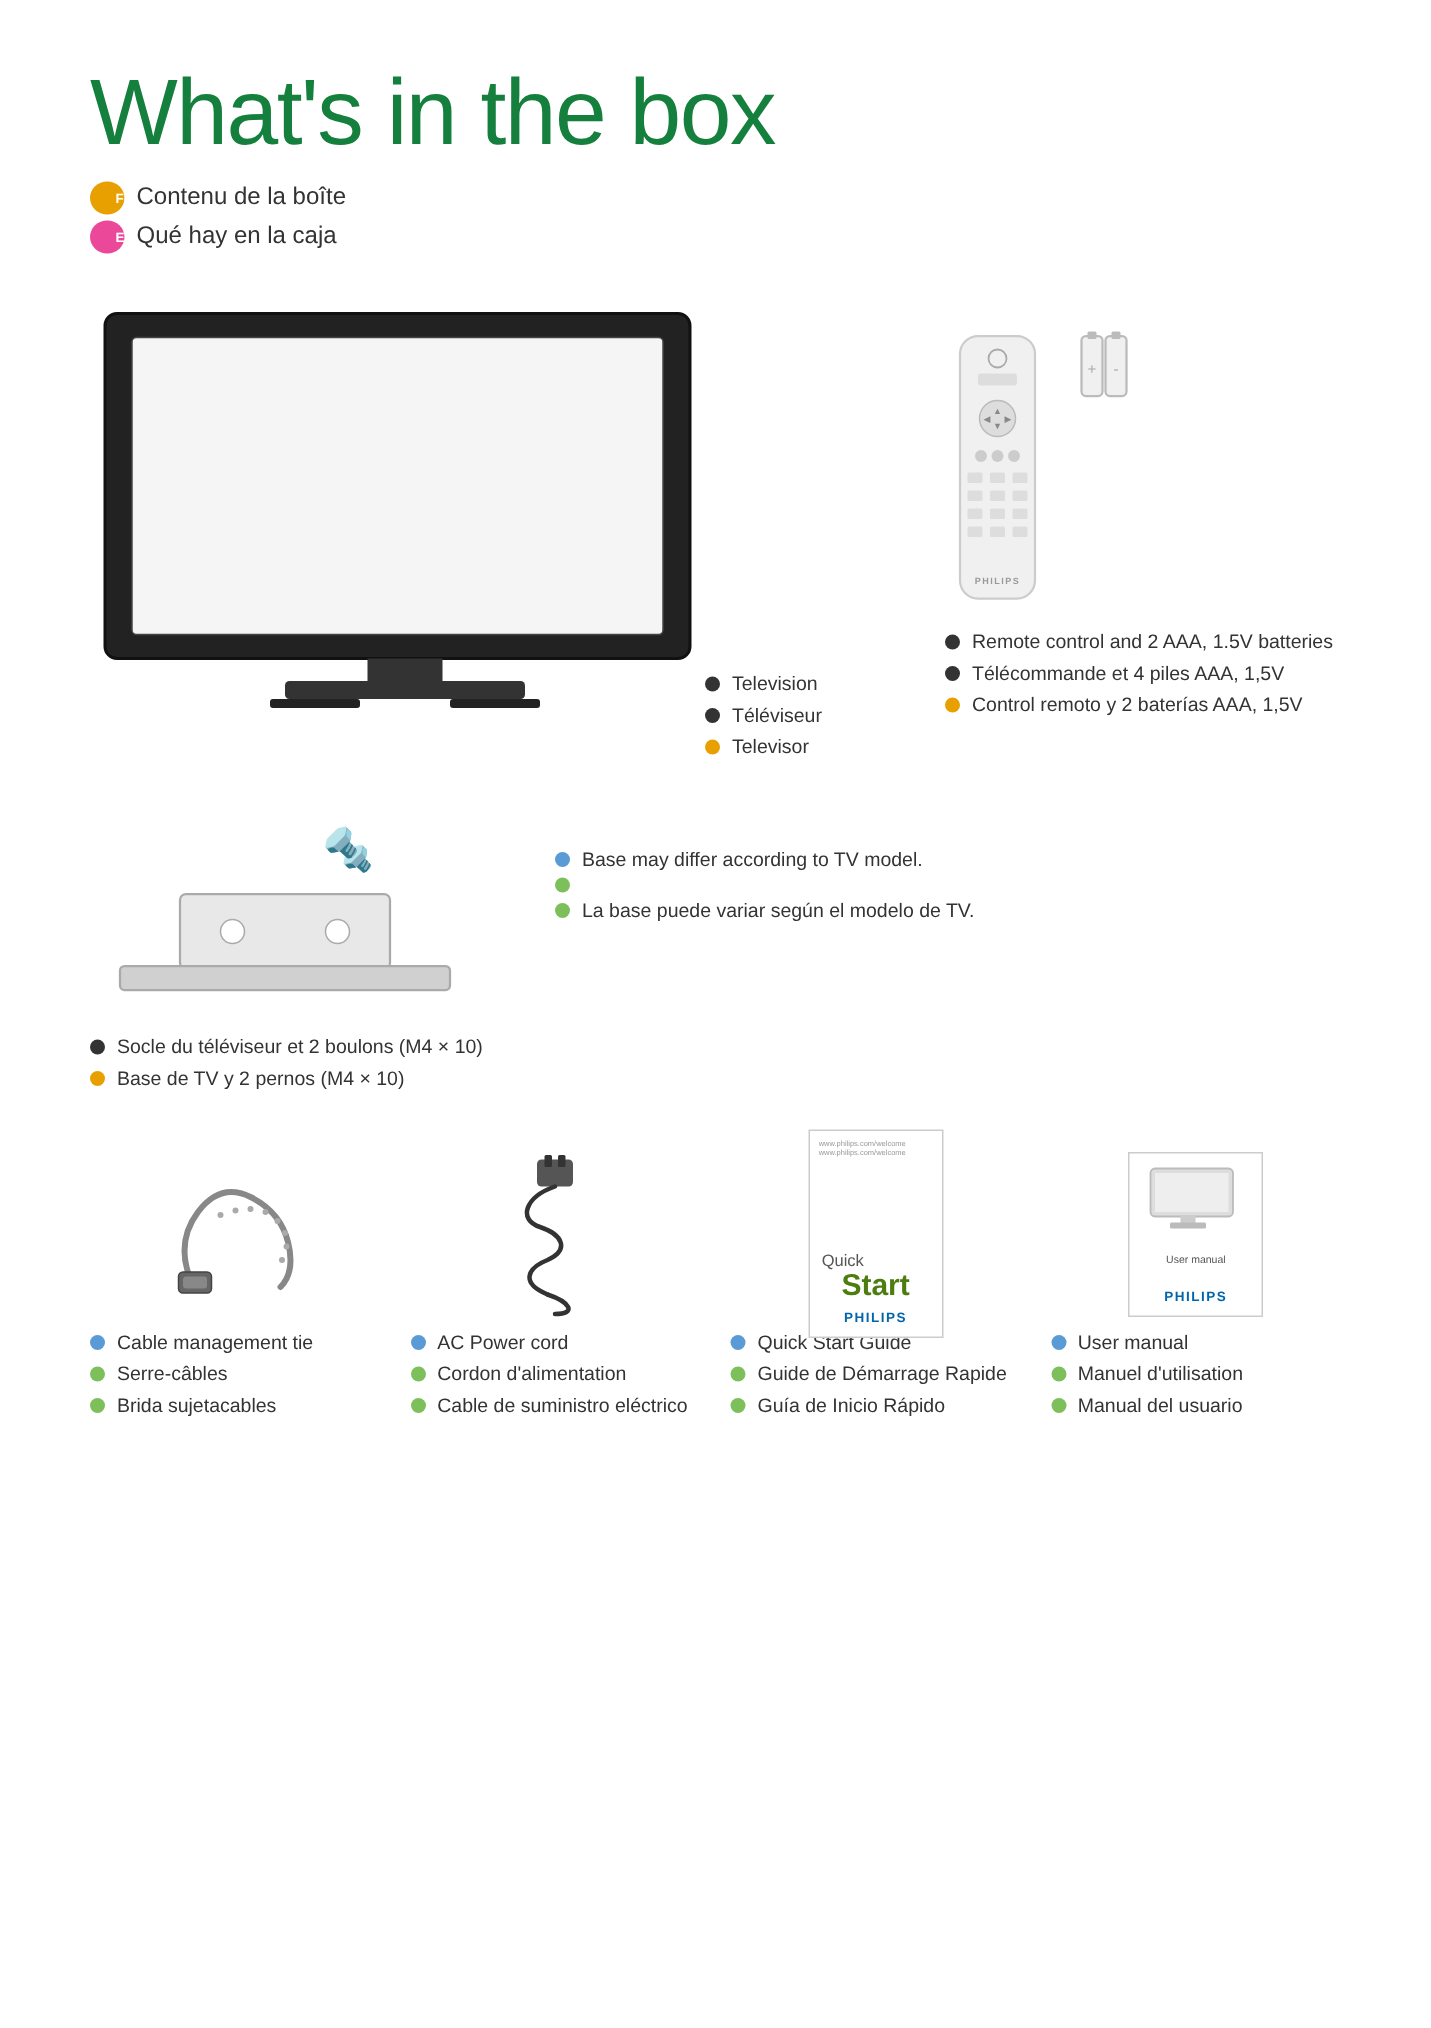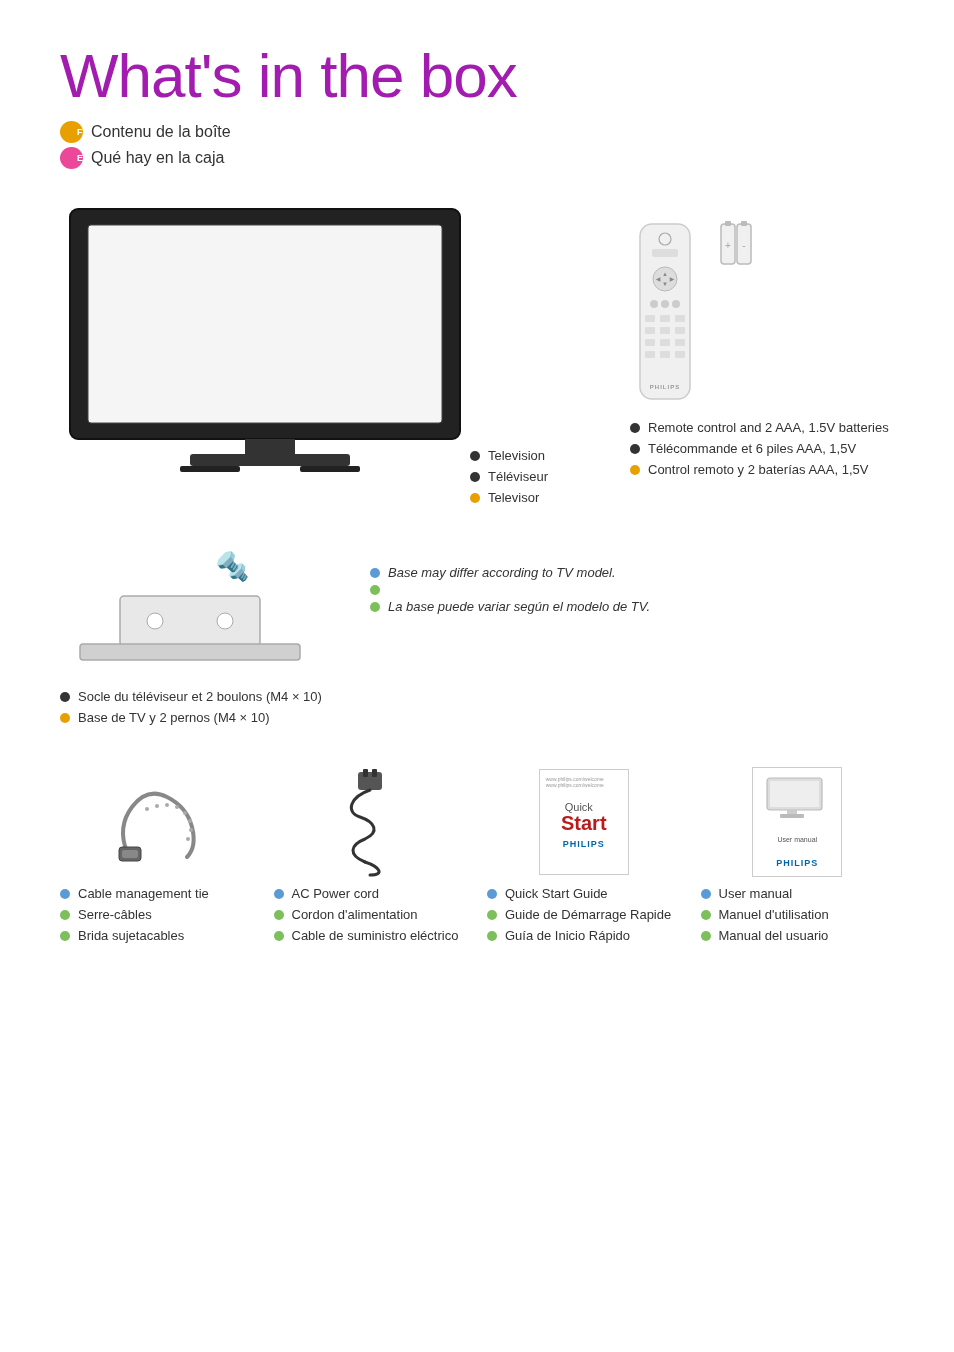--- a/index.html
+++ b/index.html
@@ -7,21 +7,21 @@
       width: 954px;
       min-height: 1352px;
       background: #fff;
       font-family: 'Arial', sans-serif;
       color: #333;
       padding: 40px 60px;
     }
     .page-title {
       font-size: 62px;
       font-weight: 200;
-      color: #a21caf;
+      color: #15803d;
       margin-bottom: 10px;
       letter-spacing: -1px;
     }
     .lang-line {
       display: flex;
       align-items: center;
       gap: 8px;
       margin-bottom: 4px;
       font-size: 16px;
     }
@@ -90,21 +90,20 @@
       gap: 30px;
       align-items: flex-start;
     }
     .base-illustration {
       width: 280px;
       flex-shrink: 0;
     }
     .base-right {
       flex: 1;
       padding-top: 10px;
-      font-style: italic;
     }
     .base-notes {
       margin-bottom: 15px;
     }
 
     
     .section-bottom {
       display: flex;
       margin-top: 40px;
       gap: 20px;
@@ -120,41 +119,41 @@
       height: 110px;
       display: flex;
       align-items: center;
       justify-content: center;
       width: 100%;
     }
 
     
     .quickstart-book {
       width: 90px;
-      height: 106px;
+      height: 139px;
       border: 1.5px solid #ccc;
       background: #fff;
       display: flex;
       flex-direction: column;
       align-items: center;
       justify-content: flex-end;
-      padding: 25px;
+      padding: 8px;
       position: relative;
     }
     .quickstart-book .qs-text {
       font-size: 11px;
       color: #555;
       text-align: left;
       width: 100%;
       line-height: 1.1;
     }
     .quickstart-book .qs-title {
       font-size: 20px;
       font-weight: bold;
-      color: #b91c1c;
+      color: #4d7c0f;
       line-height: 1;
     }
     .quickstart-book .qs-brand {
       font-size: 9px;
       font-weight: bold;
       letter-spacing: 1px;
       color: #0066aa;
       margin-top: 6px;
     }
 
@@ -279,21 +278,21 @@
       </svg>
     </div>
 
     <ul class="bullet-list" style="margin-top:10px;">
       <li>
         <span class="dot dot-black"></span>
         <span>Remote control and 2 AAA, 1.5V batteries</span>
       </li>
       <li>
         <span class="dot dot-black"></span>
-        <span>Télécommande et 6 piles AAA, 1,5V</span>
+        <span>Télécommande et 4 piles AAA, 1,5V</span>
       </li>
       <li>
         <span class="dot dot-orange"></span>
         <span>Control remoto y 2 baterías AAA, 1,5V</span>
       </li>
     </ul>
   </div>
 </div>
 
 <div class="section-base">

